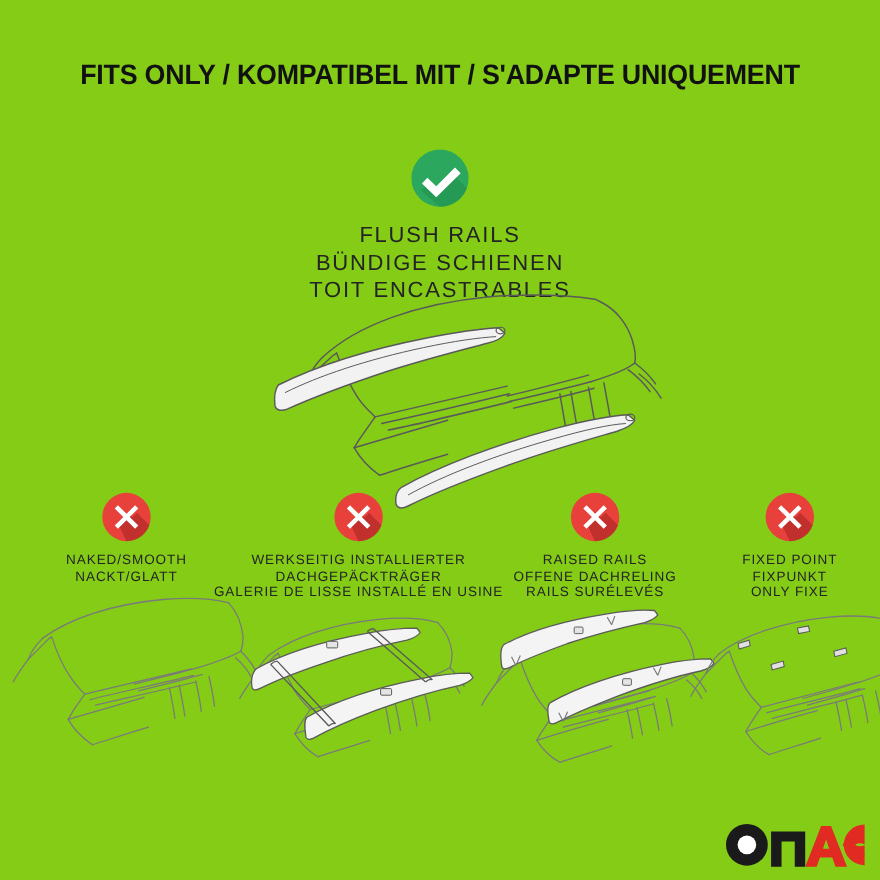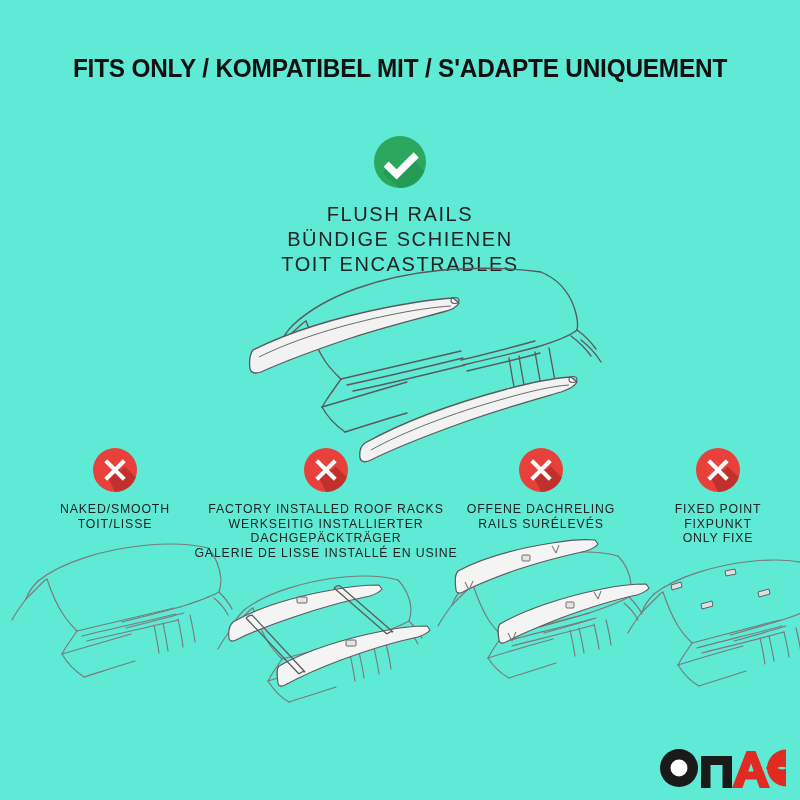--- a/index.html
+++ b/index.html
@@ -5,21 +5,21 @@
   * { box-sizing: border-box; margin: 0; padding: 0; }
   html, body {
     width: 800px; height: 800px;
     background: #ffffff;
     font-family: "Liberation Sans", sans-serif;
     overflow: hidden;
   }
   #page {
     position: relative;
     width: 800px; height: 800px;
-    background: #5eead4;
+    background: #84cc16;
   }
 
   
   .header-title {
     position: absolute;
     left: 0; top: 54px;
     width: 800px;
     text-align: center;
     font-family: "Liberation Sans Narrow", "Liberation Sans", sans-serif;
     font-weight: 700;
@@ -180,21 +180,21 @@
     <div class="reject-col col-0">
       <div class="x-badge">
         <svg width="44" height="44" viewBox="0 0 44 44">
           <circle cx="22" cy="22" r="22" fill="#E8413C"></circle>
           <path d="M22 44 A22 22 0 0 0 42.8 29.4 L31.6 18.2 L27.3 22.5 L22.8 18 L18.3 22.5 L13.8 27 Z" fill="#A32320" opacity="0.55"></path>
           <path d="M14.2 11.3 L11.3 14.2 L19.1 22 L11.3 29.8 L14.2 32.7 L22 24.9 L29.8 32.7 L32.7 29.8 L24.9 22 L32.7 14.2 L29.8 11.3 L22 19.1 Z" fill="#ffffff"></path>
         </svg>
       </div>
       <div class="labels">
         <div>NAKED/SMOOTH</div>
-        <div>TOIT/LISSE</div>
+        <div>NACKT/GLATT</div>
       </div>
       <div class="thumb">
         <svg width="230" height="150" viewBox="0 0 230 150">
           <g fill="none" stroke="#7A7A7A" stroke-width="1.15" stroke-linecap="round" stroke-linejoin="round">
             <path d="M38 44 C62 25 104 12 148 8 C172 6 192 7 208 11"></path>
             <path d="M208 11 C216 20 220 32 221 42 C221 48 220 52 219 55"></path>
             <path d="M219 55 C210 60 196 65 180 70"></path>
             <path d="M38 44 C32 50 28 56 26 62"></path>
             <path d="M26 62 L44 44 L47 42"></path>
             <path d="M26 62 C20 70 15 77 12 83"></path>
@@ -221,21 +221,20 @@
 
     <div class="reject-col col-1">
       <div class="x-badge">
         <svg width="44" height="44" viewBox="0 0 44 44">
           <circle cx="22" cy="22" r="22" fill="#E8413C"></circle>
           <path d="M22 44 A22 22 0 0 0 42.8 29.4 L31.6 18.2 L27.3 22.5 L22.8 18 L18.3 22.5 L13.8 27 Z" fill="#A32320" opacity="0.55"></path>
           <path d="M14.2 11.3 L11.3 14.2 L19.1 22 L11.3 29.8 L14.2 32.7 L22 24.9 L29.8 32.7 L32.7 29.8 L24.9 22 L32.7 14.2 L29.8 11.3 L22 19.1 Z" fill="#ffffff"></path>
         </svg>
       </div>
       <div class="labels">
-        <div>FACTORY INSTALLED ROOF RACKS</div>
         <div>WERKSEITIG INSTALLIERTER</div>
         <div>DACHGEPÄCKTRÄGER</div>
         <div>GALERIE DE LISSE INSTALLÉ EN USINE</div>
       </div>
       <div class="thumb">
         <svg width="280" height="135" viewBox="0 0 280 135">
           <g fill="none" stroke="#7A7A7A" stroke-width="1.15" stroke-linecap="round" stroke-linejoin="round">
 
             <path d="M58 44 C80 27 118 15 158 11 C180 9 198 10 212 14"></path>
             <path d="M212 14 C220 22 224 33 225 42 C225 48 224 52 223 55"></path>
@@ -286,20 +285,21 @@
 
     <div class="reject-col col-2">
       <div class="x-badge">
         <svg width="44" height="44" viewBox="0 0 44 44">
           <circle cx="22" cy="22" r="22" fill="#E8413C"></circle>
           <path d="M22 44 A22 22 0 0 0 42.8 29.4 L31.6 18.2 L27.3 22.5 L22.8 18 L18.3 22.5 L13.8 27 Z" fill="#A32320" opacity="0.55"></path>
           <path d="M14.2 11.3 L11.3 14.2 L19.1 22 L11.3 29.8 L14.2 32.7 L22 24.9 L29.8 32.7 L32.7 29.8 L24.9 22 L32.7 14.2 L29.8 11.3 L22 19.1 Z" fill="#ffffff"></path>
         </svg>
       </div>
       <div class="labels">
+        <div>RAISED RAILS</div>
         <div>OFFENE DACHRELING</div>
         <div>RAILS SURÉLEVÉS</div>
       </div>
       <div class="thumb">
         <svg width="222" height="140" viewBox="0 0 222 140">
           <g fill="none" stroke="#7A7A7A" stroke-width="1.15" stroke-linecap="round" stroke-linejoin="round">
             <path d="M34 50 C56 32 94 20 134 16 C156 14 174 15 188 19"></path>
             <path d="M188 19 C196 27 200 38 201 47 C201 53 200 57 199 60"></path>
             <path d="M199 60 C190 65 177 70 162 75"></path>
             <path d="M34 50 C28 56 24 62 22 68"></path>

